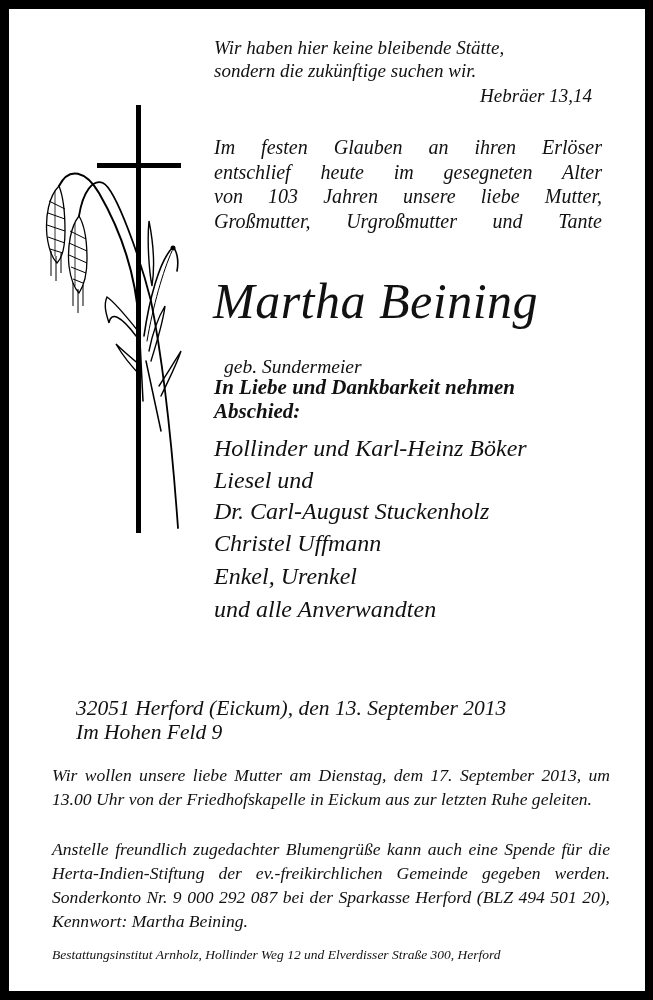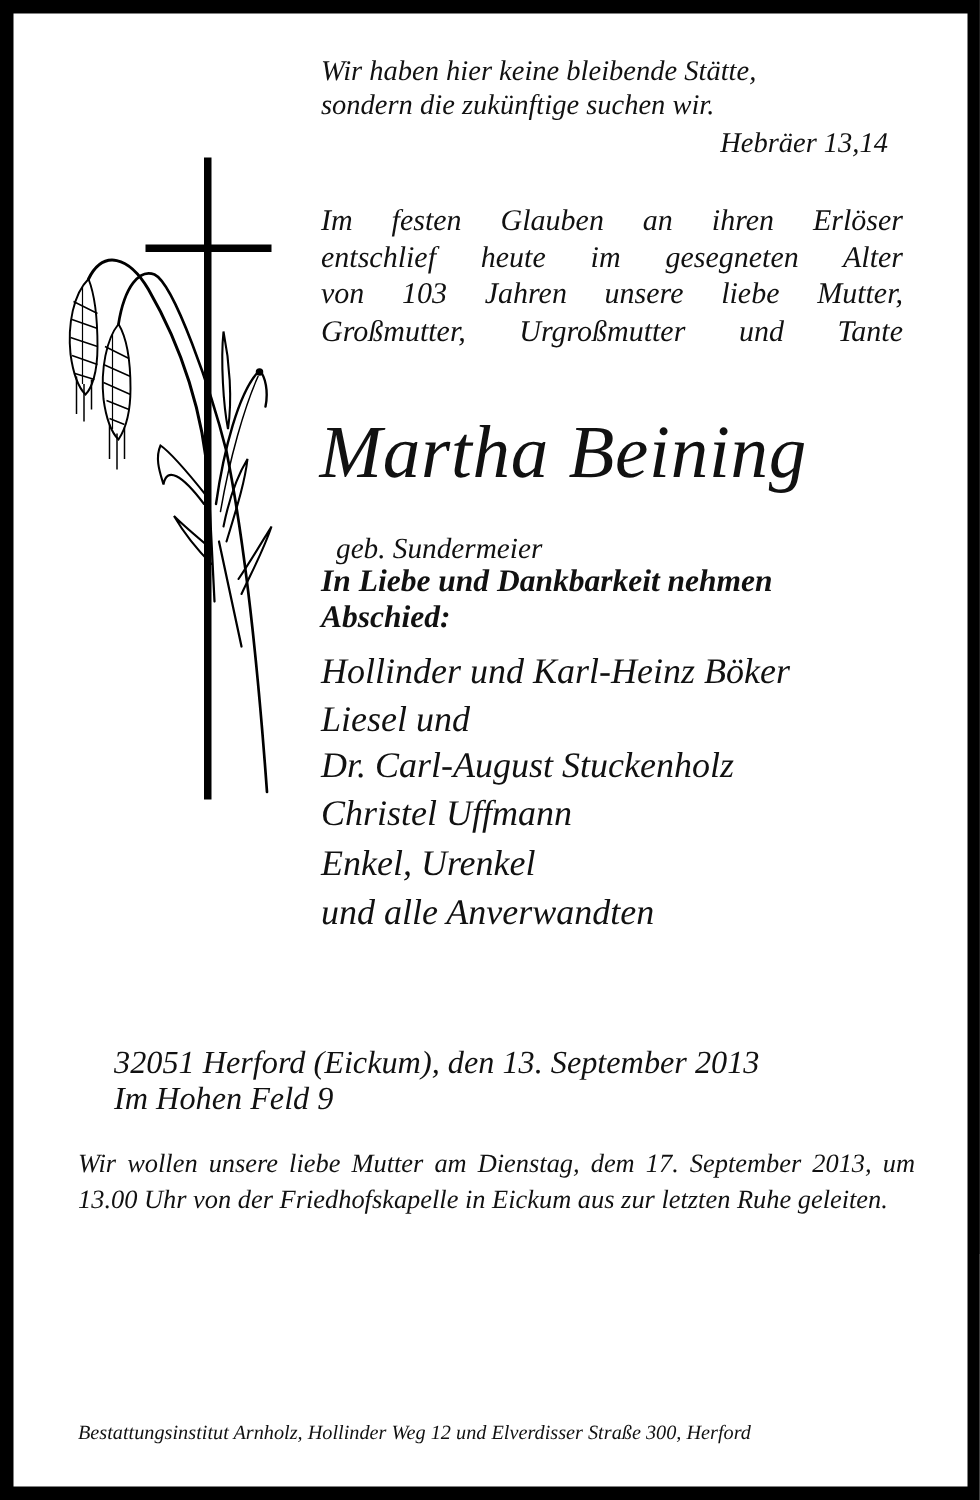--- a/index.html
+++ b/index.html
@@ -109,16 +109,17 @@
       <div>Enkel, Urenkel</div>
       <div>und alle Anverwandten</div>
     </div>
 
     <div class="abs serif place">
       <div>32051 Herford (Eickum), den 13. September 2013</div>
       <div>Im Hohen Feld 9</div>
     </div>
 
     <div class="abs serif para para1">Wir wollen unsere liebe Mutter am Dienstag, dem 17. September 2013, um 13.00 Uhr von der Friedhofskapelle in Eickum aus zur letzten Ruhe geleiten.</div>
+    <div class="abs serif para para2">Anstelle freundlich zugedachter Blumengrüße kann auch eine Spende für die Herta-Indien-Stiftung der ev.-freikirchlichen Gemeinde gegeben werden. Sonderkonto Nr. 9 000 292 087 bei der Sparkasse Herford (BLZ 494 501 20), Kennwort: Martha Beining.</div>
 
     <div class="abs serif footer">Bestattungsinstitut Arnholz, Hollinder Weg 12 und Elverdisser Straße 300, Herford</div>
   </div>
 </div>
 
 </body></html>

